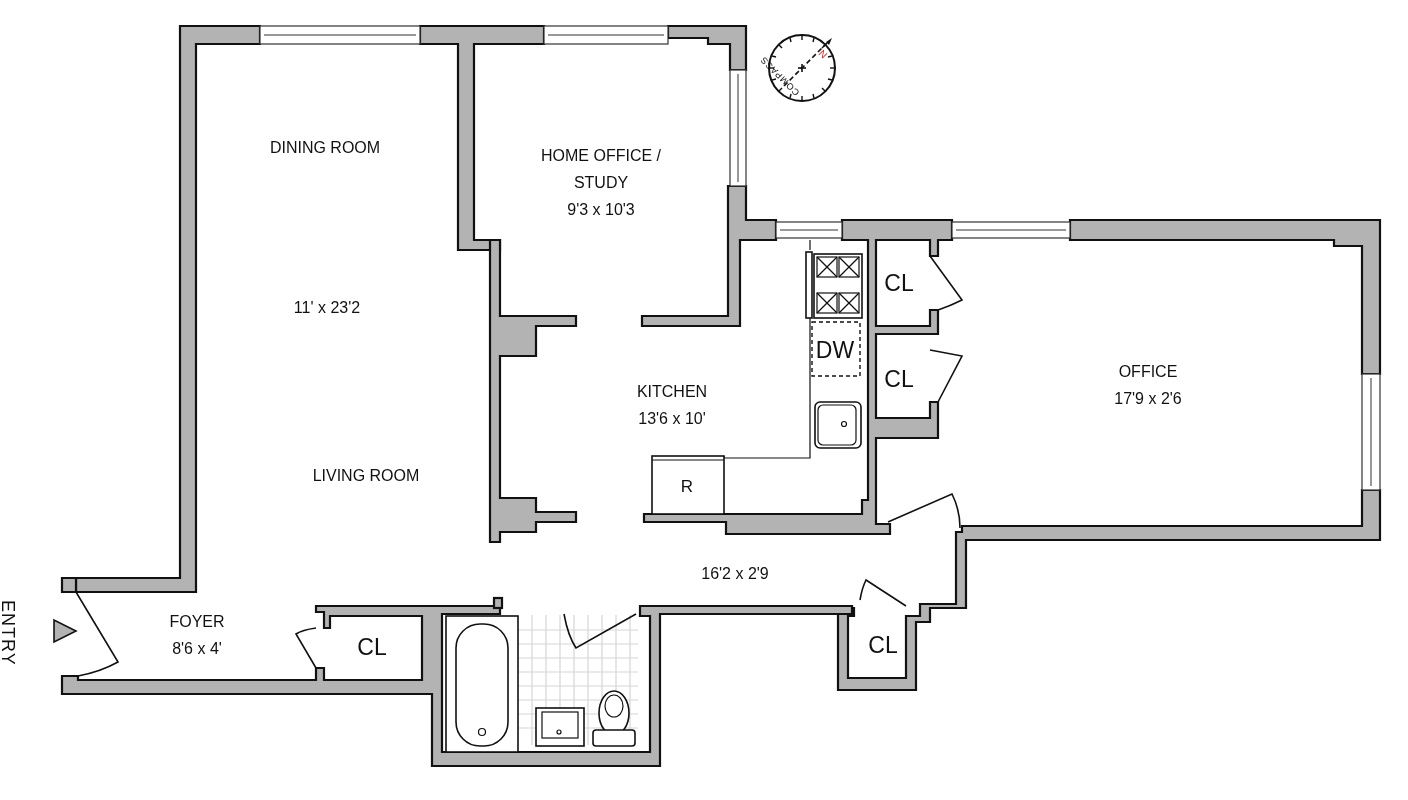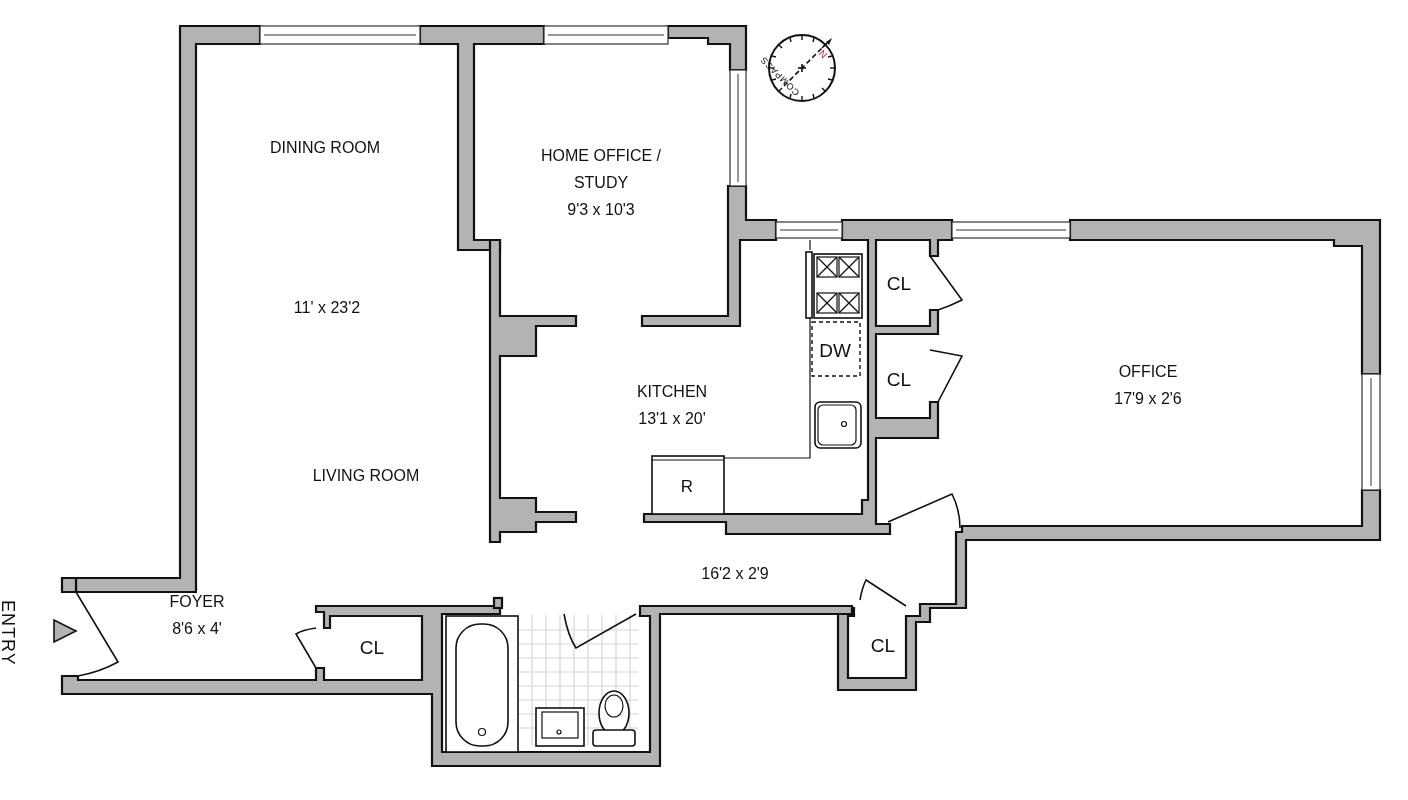--- a/index.html
+++ b/index.html
@@ -7,21 +7,21 @@
   #plan{position:absolute;left:0;top:0;width:1408px;height:800px;}
   .wall{fill:#b3b3b3;stroke:#111;stroke-width:2.2;stroke-linejoin:miter;}
   .win{fill:#fff;stroke:#333;stroke-width:1.2;}
   .winin{fill:none;stroke:#333;stroke-width:1;}
   .line{fill:none;stroke:#111;stroke-width:1.6;}
   .thin{fill:none;stroke:#111;stroke-width:1.2;}
   .fix{fill:#fff;stroke:#111;stroke-width:1.6;}
   .dash{fill:#fff;stroke:#111;stroke-width:1.4;stroke-dasharray:4 3;}
   .tile{stroke:#d6d6d6;stroke-width:1.2;}
   .lbl{position:absolute;color:#111;font-size:16px;text-align:center;line-height:27px;white-space:nowrap;transform:translateX(-50%);}
-  .lbl.sm{font-size:19px;}
+  .lbl.sm{font-size:23px;}
   .entry{position:absolute;left:18px;top:600px;font-size:18px;color:#111;transform:rotate(90deg);transform-origin:left top;letter-spacing:1px;}
 </style>
 </head>
 <body>
 
 <svg id="plan" viewBox="0 0 1408 800" xmlns="http://www.w3.org/2000/svg">
 
   <g>
     <rect x="518" y="615" width="120" height="130" fill="#fff"></rect>
     <g class="tile">
@@ -167,31 +167,31 @@
 <div class="lbl" style="left:325px;top:462px;margin-left:41px;"><span>LIVING ROOM</span></div>
 
 <div class="lbl" style="left:601px;top:142px;">
   <div>HOME OFFICE /</div>
   <div>STUDY</div>
   <div>9'3 x 10'3</div>
 </div>
 
 <div class="lbl" style="left:672px;top:366px;margin-top:12px;">
   <div>KITCHEN</div>
-  <div>13'1 x 20'</div>
+  <div>13'6 x 10'</div>
 </div>
 
 <div class="lbl" style="left:1148px;top:358px;">
   <div>OFFICE</div>
   <div>17'9 x 2'6</div>
 </div>
 
 <div class="lbl" style="left:735px;top:560px;"><span>16'2 x 2'9</span></div>
 
-<div class="lbl" style="left:197px;top:588px;">
+<div class="lbl" style="left:197px;top:608px;">
   <div>FOYER</div>
   <div>8'6 x 4'</div>
 </div>
 
 <div class="lbl sm" style="left:899px;top:270px;"><span>CL</span></div>
 <div class="lbl sm" style="left:899px;top:366px;"><span>CL</span></div>
 <div class="lbl sm" style="left:372px;top:634px;"><span>CL</span></div>
 <div class="lbl sm" style="left:883px;top:632px;"><span>CL</span></div>
 
 <div class="lbl sm" style="left:835px;top:337px;"><span>DW</span></div>

